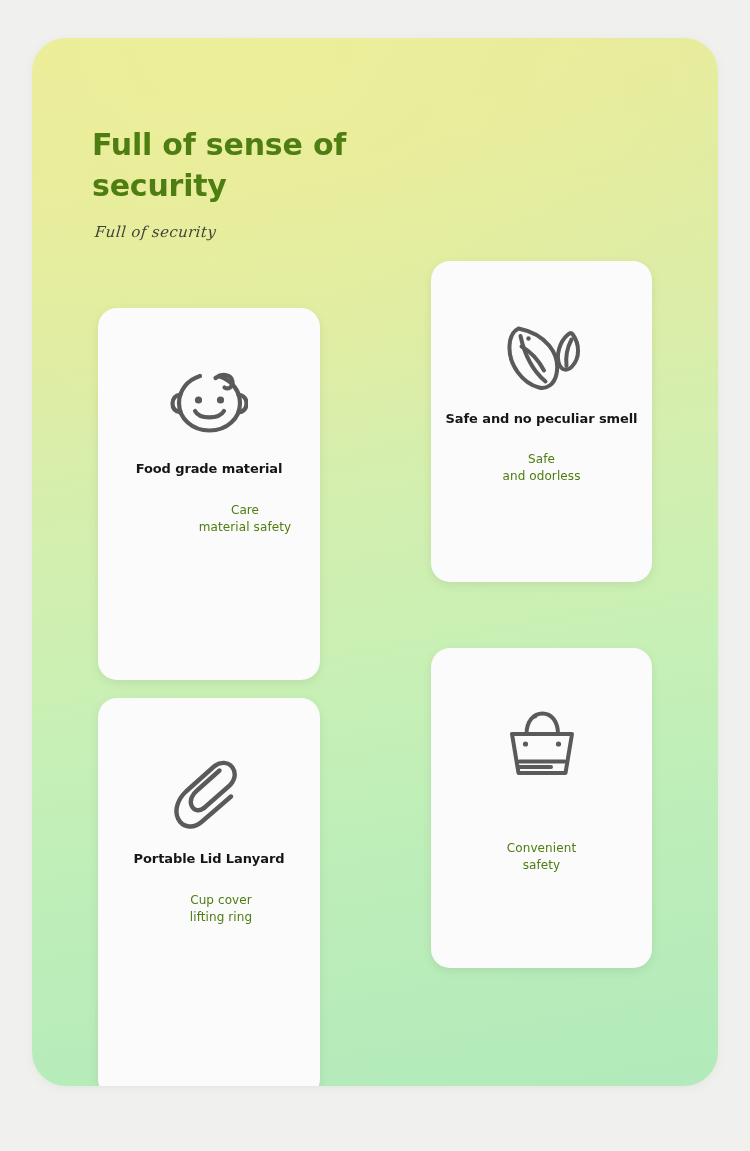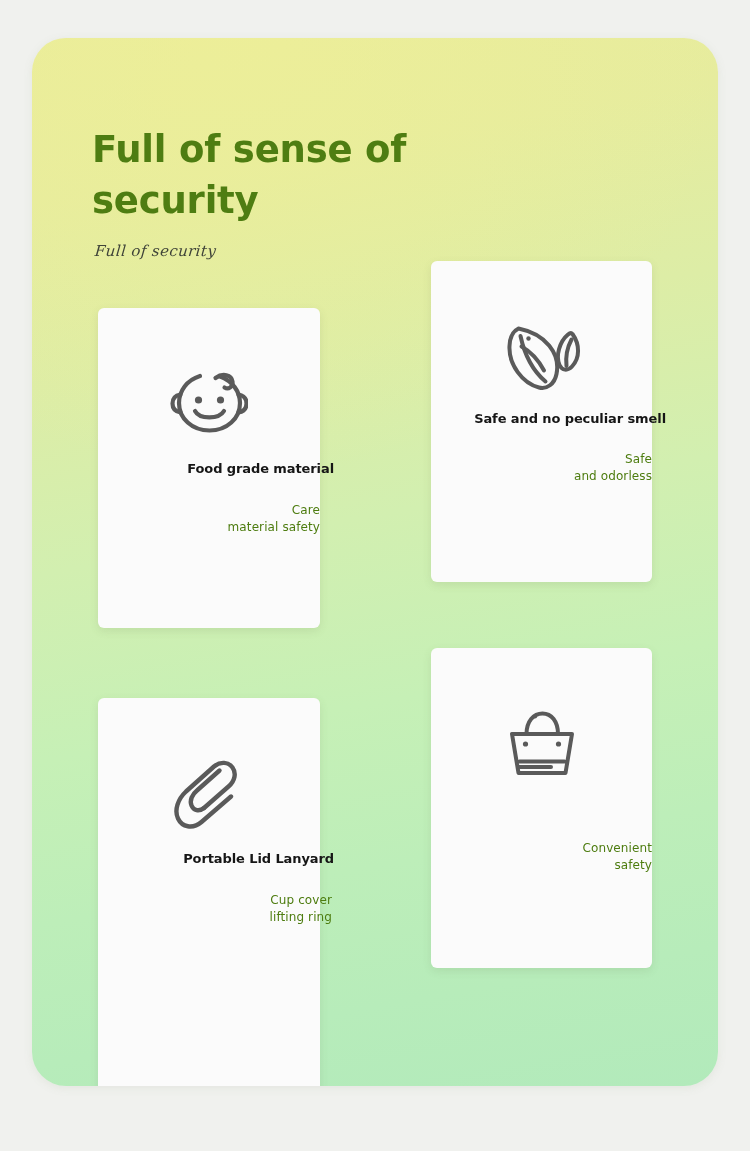--- a/index.html
+++ b/index.html
@@ -48,21 +48,21 @@
   
   .heading-block {
     position: absolute;
     left: 60px;
     top: 86px;
     width: 420px;
   }
   .panel-title {
     margin: 0;
     font-family: "DejaVu Sans", sans-serif;
-    font-size: 37px;
+    font-size: 30px;
     font-weight: bold;
     line-height: 1.38;
     letter-spacing: -0.2px;
     color: #4e7d12;
     white-space: pre-line;
   }
   .panel-subtitle {
     margin: 16px 0 0 3px;
     font-family: "DejaVu Serif", serif;
     font-size: 15px;
@@ -70,23 +70,23 @@
     letter-spacing: 0.4px;
     color: #3f4338;
     transform: skewX(-5deg);
     transform-origin: left center;
   }
 
   
   .card {
     position: absolute;
     background: #fbfbfb;
-    border-radius: 6px;
+    border-radius: 19px;
     box-shadow: 0 3px 9px rgba(90,110,70,0.13);
-    text-align: right;
+    text-align: center;
     overflow: visible;
   }
   .card-icon {
     position: absolute;
     left: 0;
     width: 100%;
     display: flex;
     justify-content: center;
     align-items: center;
   }
@@ -111,28 +111,28 @@
     font-family: "DejaVu Sans", sans-serif;
     font-size: 12px;
     font-weight: normal;
     line-height: 1.45;
     color: #4d7c0f;
     letter-spacing: 0.1px;
     white-space: pre-line;
   }
 
   
-  #card-food-grade    { left: 66px;  top: 270px; width: 222px; height: 320px; }
+  #card-food-grade    { left: 66px;  top: 270px; width: 222px; height: 372px; }
   #card-no-smell      { left: 399px; top: 223px; width: 221px; height: 321px; }
   #card-lanyard       { left: 66px;  top: 660px; width: 222px; height: 400px; }
   #card-easy-carry    { left: 399px; top: 610px; width: 221px; height: 320px; }
 
   #card-food-grade .card-icon  { top: 50px; height: 92px; }
   #card-food-grade .card-title { top: 153px; }
-  #card-food-grade .card-desc  { top: 194px; }
+  #card-food-grade .card-desc  { top: 194px; padding-left: 36px; }
 
   #card-no-smell .card-icon  { top: 50px; height: 92px; }
   #card-no-smell .card-title { top: 150px; }
   #card-no-smell .card-desc  { top: 190px; }
 
   #card-lanyard .card-icon  { top: 50px; height: 92px; }
   #card-lanyard .card-title { top: 153px; }
   #card-lanyard .card-desc  { top: 194px; padding-left: 12px; }
 
   #card-easy-carry .card-icon  { top: 50px; height: 92px; }

